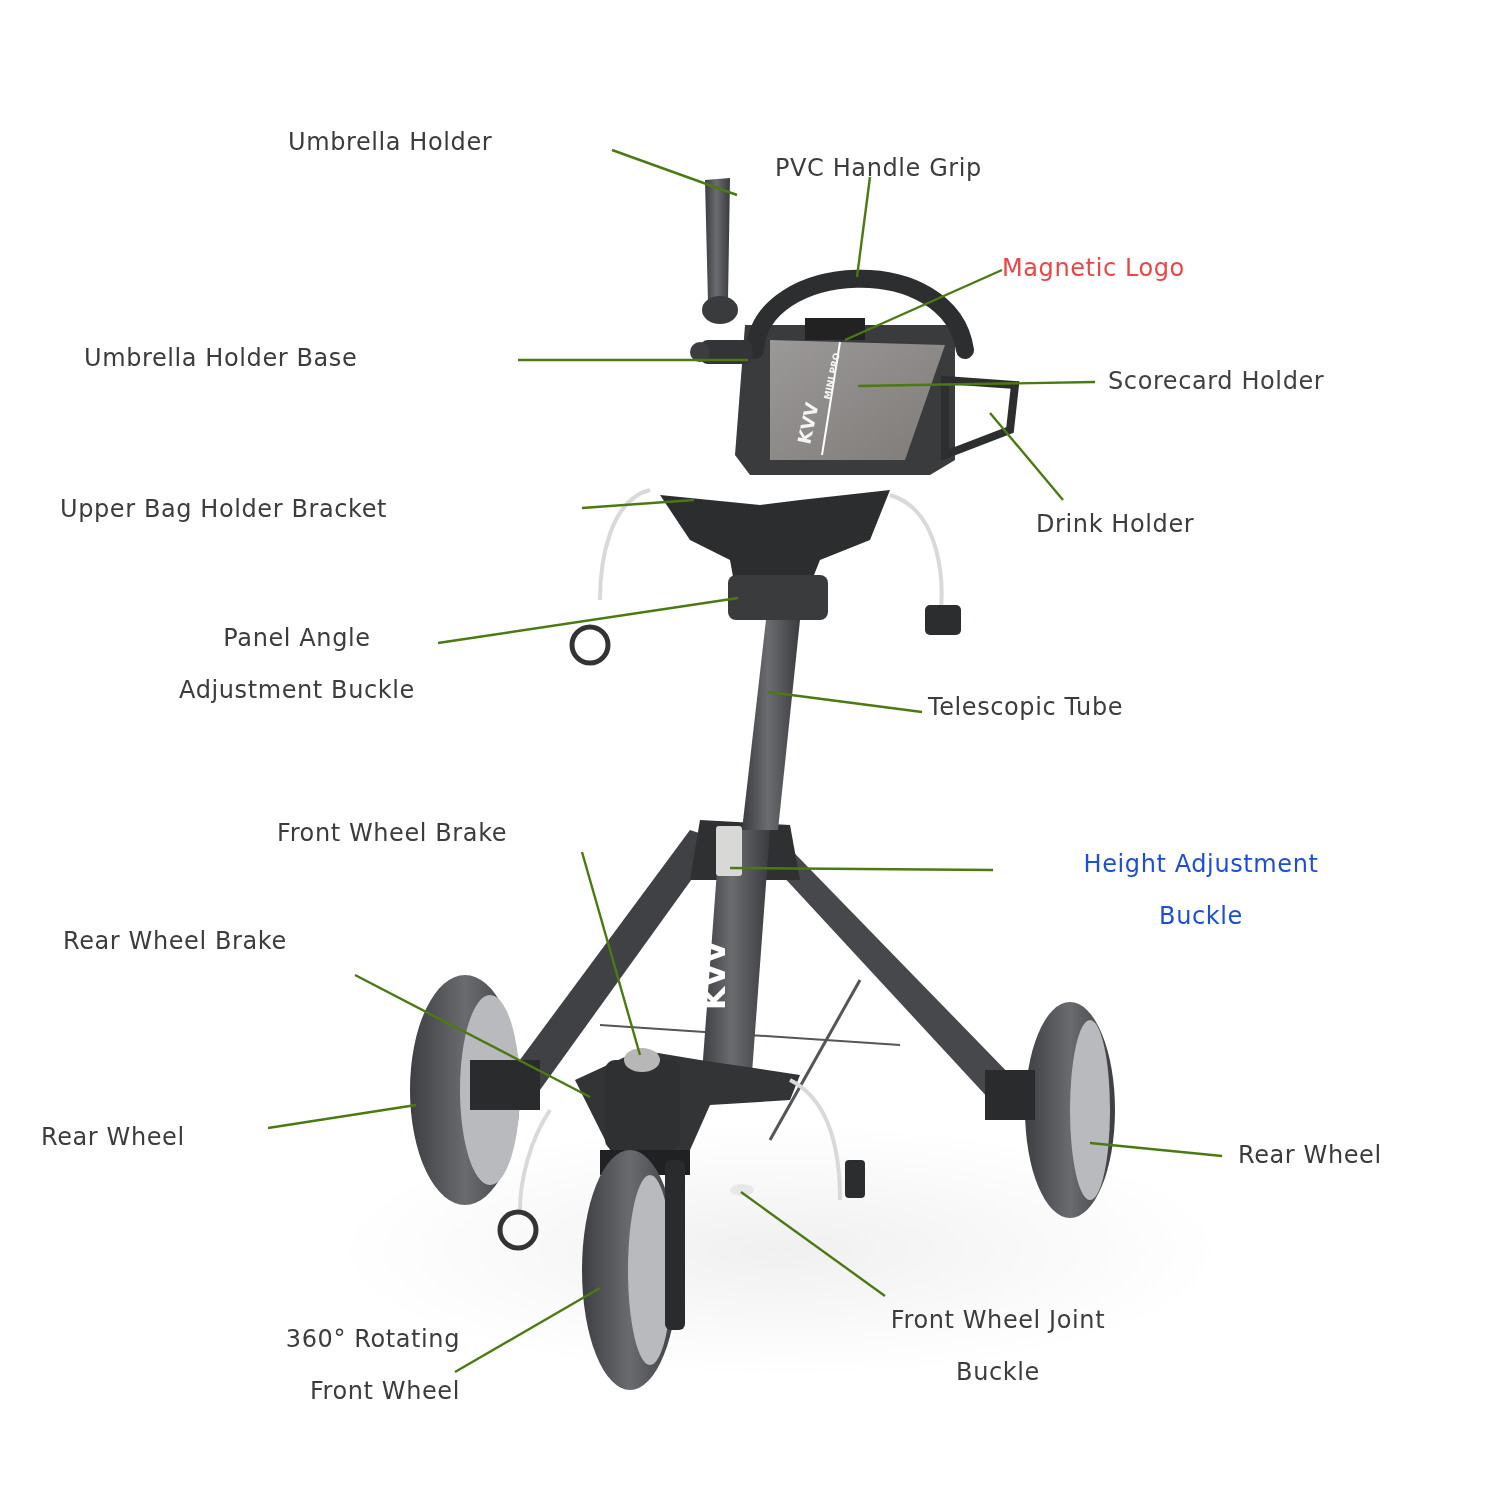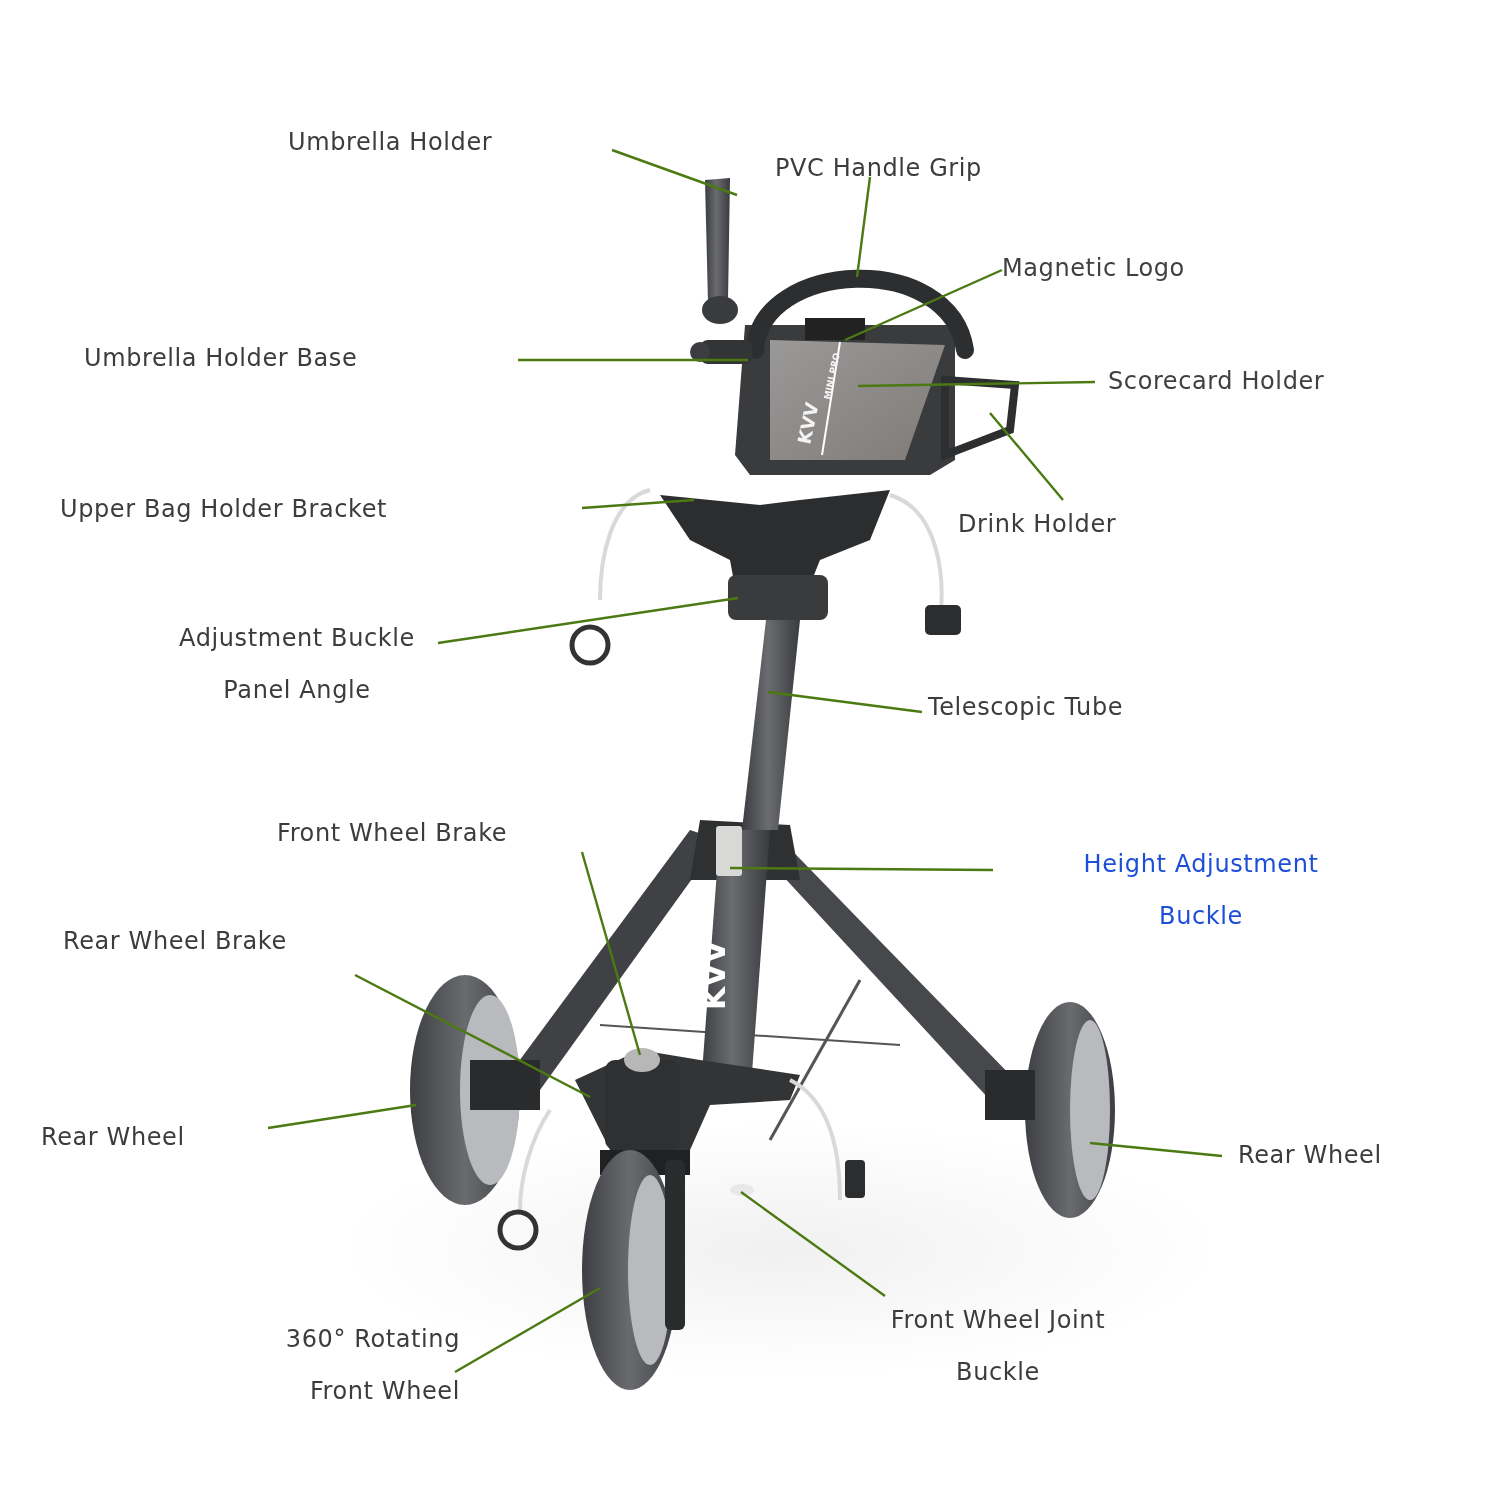--- a/index.html
+++ b/index.html
@@ -128,38 +128,38 @@
       </g>
   </svg>
 
   <div id="labels">
       <div class="label" style="left: 288px; top: 116px; color: rgb(60, 60, 60); text-align: left;">
         <span>Umbrella Holder</span>
       </div>
       <div class="label" style="left: 775px; top: 122px; color: rgb(60, 60, 60); text-align: left; margin-top: 20px;">
         <span>PVC Handle Grip</span>
       </div>
-      <div class="label" style="left: 1002px; top: 242px; color: #404040; text-align: left;">
+      <div class="label" style="left: 1002px; top: 242px; color: #ef4444; text-align: left;">
         <span>Magnetic Logo</span>
       </div>
       <div class="label" style="left: 68px; top: 332px; color: rgb(60, 60, 60); text-align: left; margin-left: 16px;">
         <span>Umbrella Holder Base</span>
       </div>
       <div class="label" style="left: 1108px; top: 355px; color: #404040; text-align: left;">
         <span>Scorecard Holder</span>
       </div>
       <div class="label" style="left: 60px; top: 483px; color: rgb(60, 60, 60); text-align: left;">
         <span>Upper Bag Holder Bracket</span>
       </div>
-      <div class="label" style="left: 958px; top: 498px; color: rgb(60, 60, 60); text-align: left;">
+      <div class="label" style="left: 1036px; top: 498px; color: rgb(60, 60, 60); text-align: left;">
         <span>Drink Holder</span>
       </div>
       <div class="label" style="left: 112px; top: 612px; color: rgb(60, 60, 60); width: 370px; text-align: center;">
+        <span>Panel Angle</span>
         <span>Adjustment Buckle</span>
-        <span>Panel Angle</span>
       </div>
       <div class="label" style="left: 928px; top: 681px; color: rgb(60, 60, 60); text-align: center;">
         <span>Telescopic Tube</span>
       </div>
       <div class="label" style="left: 277px; top: 807px; color: rgb(60, 60, 60); text-align: left;">
         <span>Front Wheel Brake</span>
       </div>
       <div class="label" style="left: 1006px; top: 838px; color: #1d4ed8; width: 390px; text-align: center;">
         <span>Height Adjustment</span>
         <span>Buckle</span>

